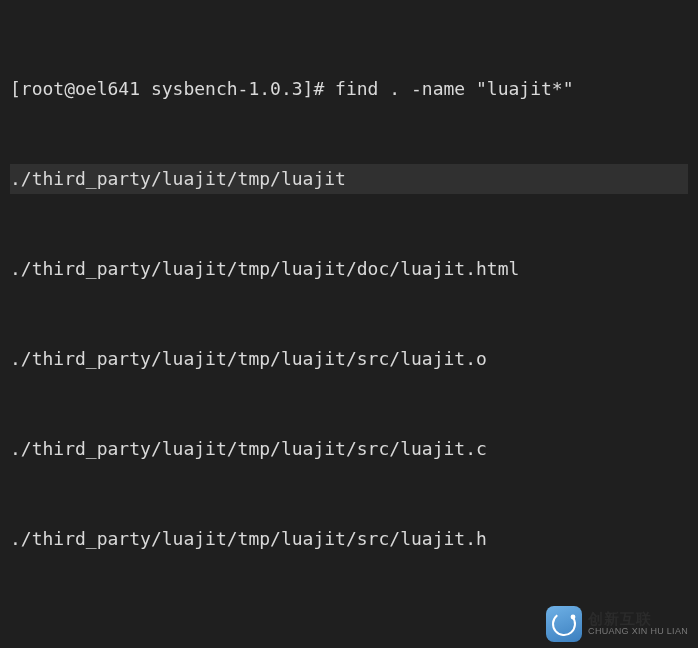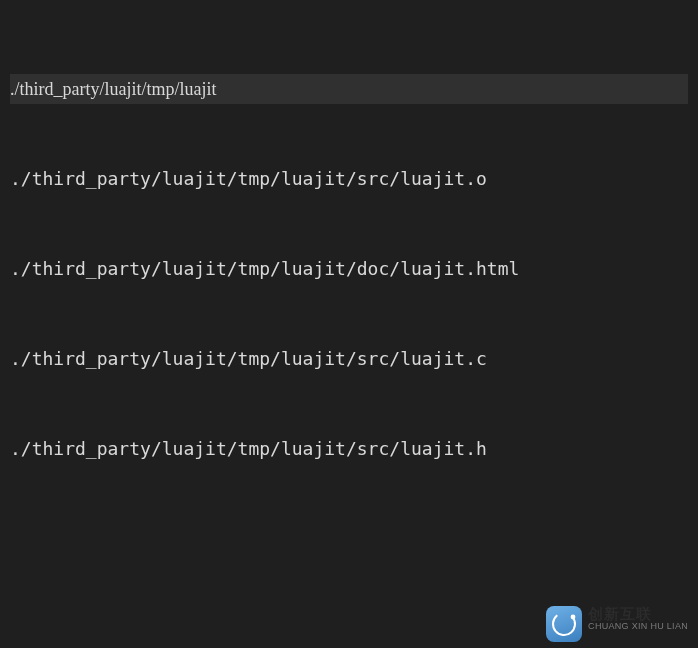--- a/index.html
+++ b/index.html
@@ -13,26 +13,27 @@
     font-size: 18px;
     line-height: 30px;
     color: #d9d9d9;
   }
   .terminal {
     position: relative;
     padding: 14px 10px 14px 10px;
     white-space: pre;
   }
   .line { display: block; }
-  .line-highlight { background: #303030; display: block; font-family: Liberation Serif, serif; }
+  .line-highlight { background: #303030; display: block; }
   .logo {
     position: absolute;
     right: 10px;
     bottom: 6px;
     display: flex;
+    align-items: center;
     gap: 6px;
     font-family: sans-serif;
   }
   .logo-badge {
     width: 36px;
     height: 36px;
     border-radius: 8px;
     background: linear-gradient(160deg,#6fb1e6 0%, #3b7fbf 100%);
     display: flex;
     align-items: center;
@@ -40,23 +41,24 @@
   }
   .logo-badge svg { display:block; }
   .logo-text { display:flex; flex-direction:column; line-height:1.05; }
   .logo-cn { font-size: 15px; font-weight: 700; color: #2b2b2b; letter-spacing: 1px; }
   .logo-py { font-size: 9px; color: #7a7a7a; letter-spacing: 0.3px; }
 </style>
 </head>
 <body>
 
 <div class="terminal">
+  <span class="line"><span>[root@oel641 sysbench-1.0.3]# </span><span>find . -name "luajit*"</span></span>
   <span class="line-highlight">./third_party/luajit/tmp/luajit</span>
+  <span class="line">./third_party/luajit/tmp/luajit/doc/luajit.html</span>
   <span class="line">./third_party/luajit/tmp/luajit/src/luajit.o</span>
-  <span class="line">./third_party/luajit/tmp/luajit/doc/luajit.html</span>
   <span class="line">./third_party/luajit/tmp/luajit/src/luajit.c</span>
   <span class="line">./third_party/luajit/tmp/luajit/src/luajit.h</span>
   
   
   
   
   
   
   
   

